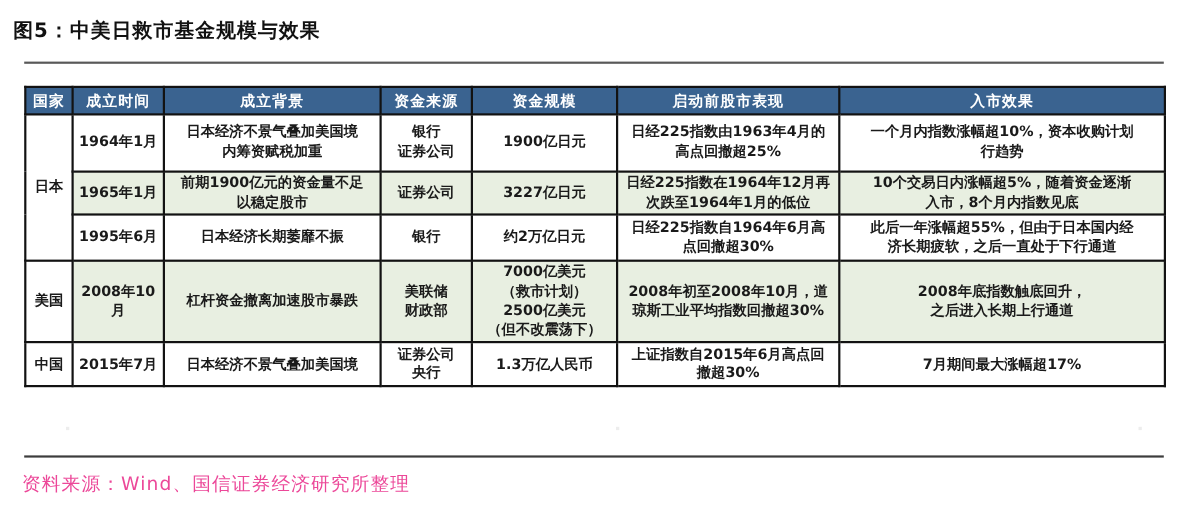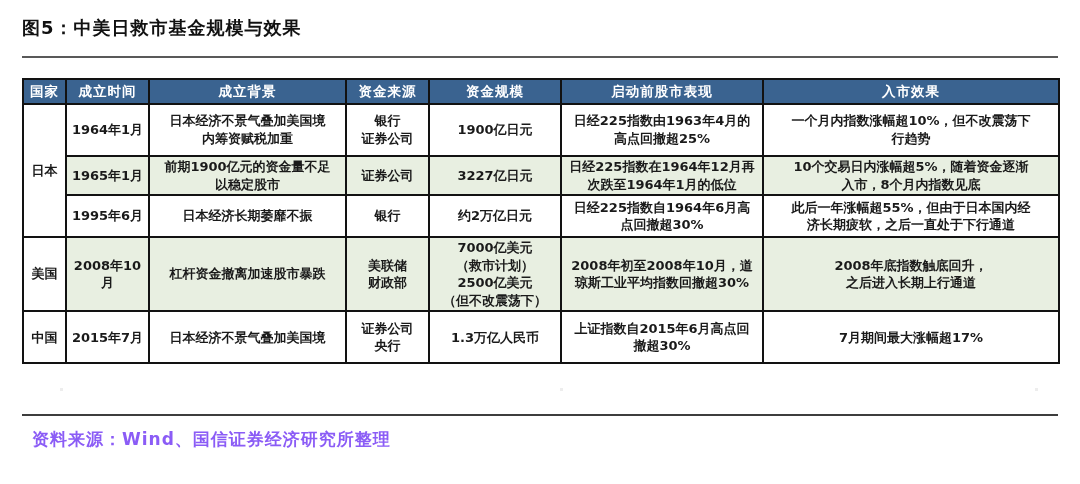--- a/index.html
+++ b/index.html
@@ -10,21 +10,21 @@
   }
   .page {
     position: relative;
     width: 1080px;
     height: 484px;
     background: #ffffff;
     overflow: hidden;
   }
   .figure-title {
     position: absolute;
-    left: 22px;
+    left: 12px;
     top: 16px;
     font-size: 18px;
     font-weight: 700;
     color: #111111;
     letter-spacing: 1px;
   }
   .title-rule {
     position: absolute;
     left: 22px;
     top: 56px;
@@ -62,36 +62,36 @@
     color: #1a1a1a;
     line-height: 1.35;
   }
   .row-white td { background: #ffffff; }
   .row-green td { background: #e8efe1; }
   .country-cell { background: #ffffff !important; font-weight: 700; border-radius: 17px; }
   .r1 { height: 52px; }
   .r2 { height: 30px; }
   .r3 { height: 42px; }
   .r4 { height: 72px; }
-  .r5 { height: 52px; }
+  .r5 { height: 40px; }
   .source-rule {
     position: absolute;
     left: 22px;
     top: 414px;
     width: 1036px;
     height: 2px;
     background: #3d3d3d;
   }
   .source-note {
     position: absolute;
-    left: 32px;
+    left: 20px;
     top: 428px;
     font-size: 17px;
-    font-weight: 700;
-    color: #8b5cf6;
+    font-weight: 400;
+    color: #ec4899;
     letter-spacing: 1px;
   }
   .speck { position: absolute; width: 3px; height: 3px; background: #ededed; }
 </style>
 </head>
 <body>
 
 <div class="page">
 
   <div class="figure-title">图5：中美日救市基金规模与效果</div>
@@ -122,21 +122,21 @@
       <tr class="row-white r1">
         <td rowspan="3" class="country-cell">日本</td>
         <td>1964年1月</td>
         <td>日本经济不景气叠加美国境
 内筹资赋税加重</td>
         <td>银行
 证券公司</td>
         <td>1900亿日元</td>
         <td>日经225指数由1963年4月的
 高点回撤超25%</td>
-        <td>一个月内指数涨幅超10%，但不改震荡下
+        <td>一个月内指数涨幅超10%，资本收购计划
 行趋势</td>
       </tr>
       <tr class="row-green r2">
         <td>1965年1月</td>
         <td>前期1900亿元的资金量不足
 以稳定股市</td>
         <td>证券公司</td>
         <td>3227亿日元</td>
         <td>日经225指数在1964年12月再
 次跌至1964年1月的低位</td>

